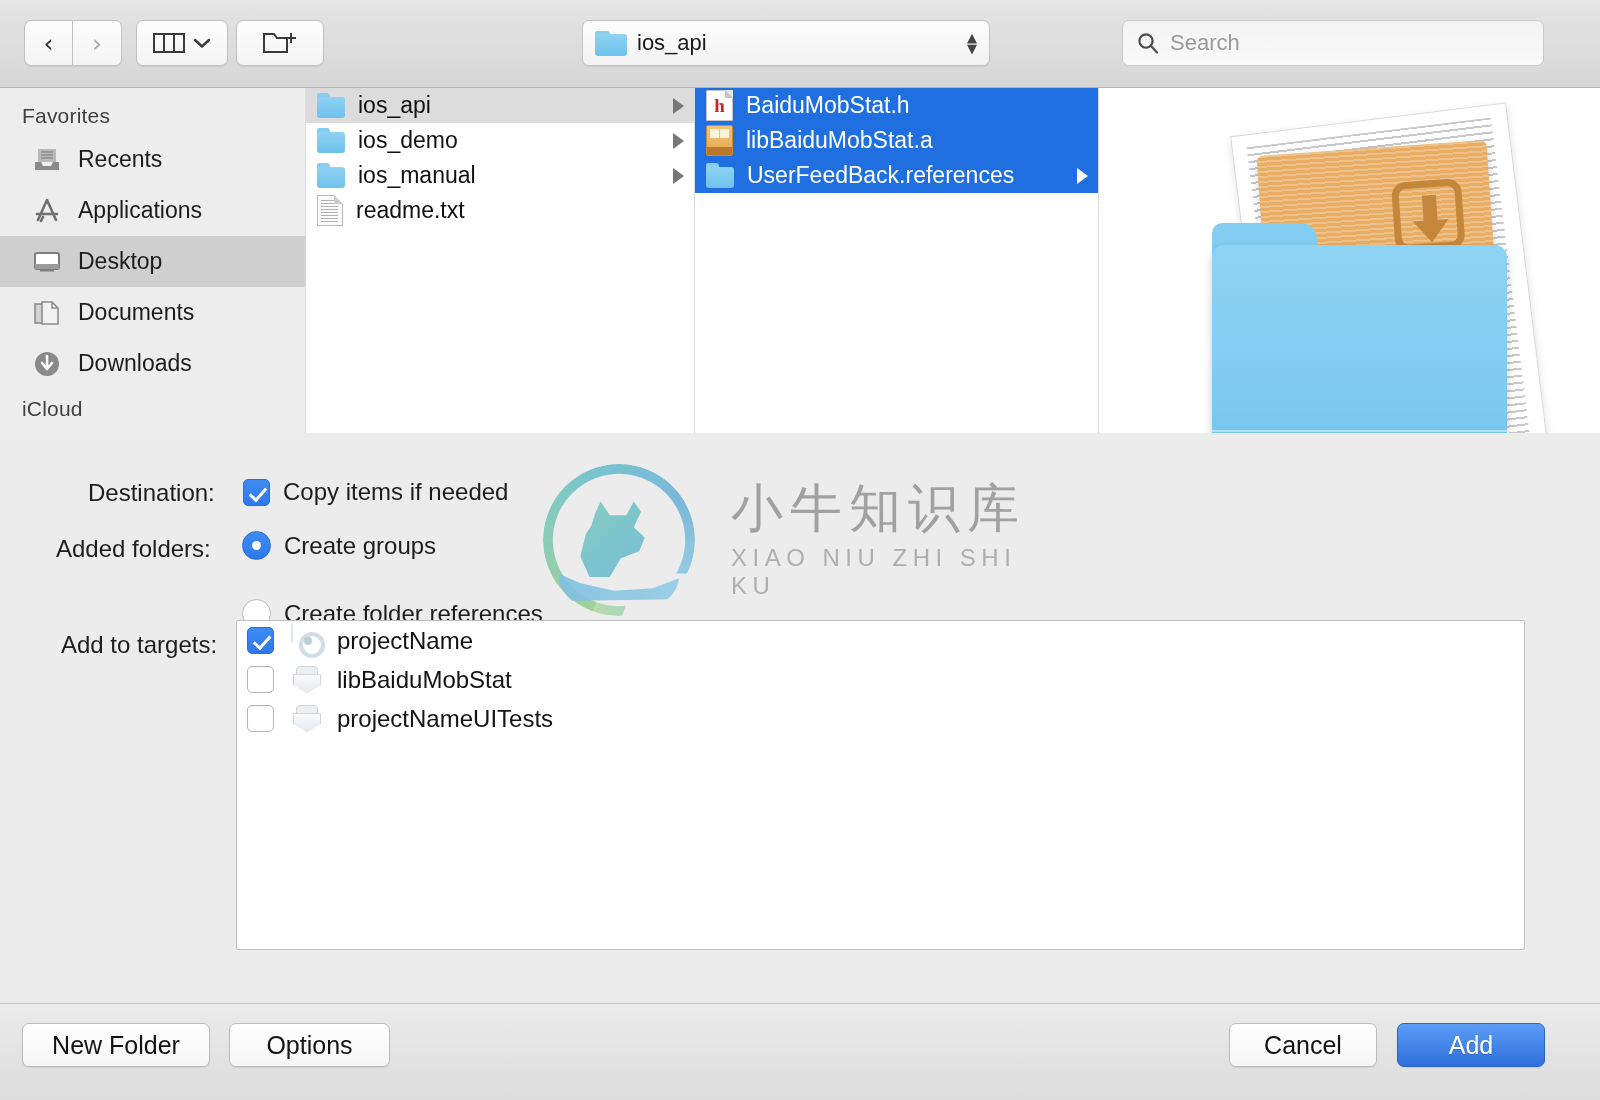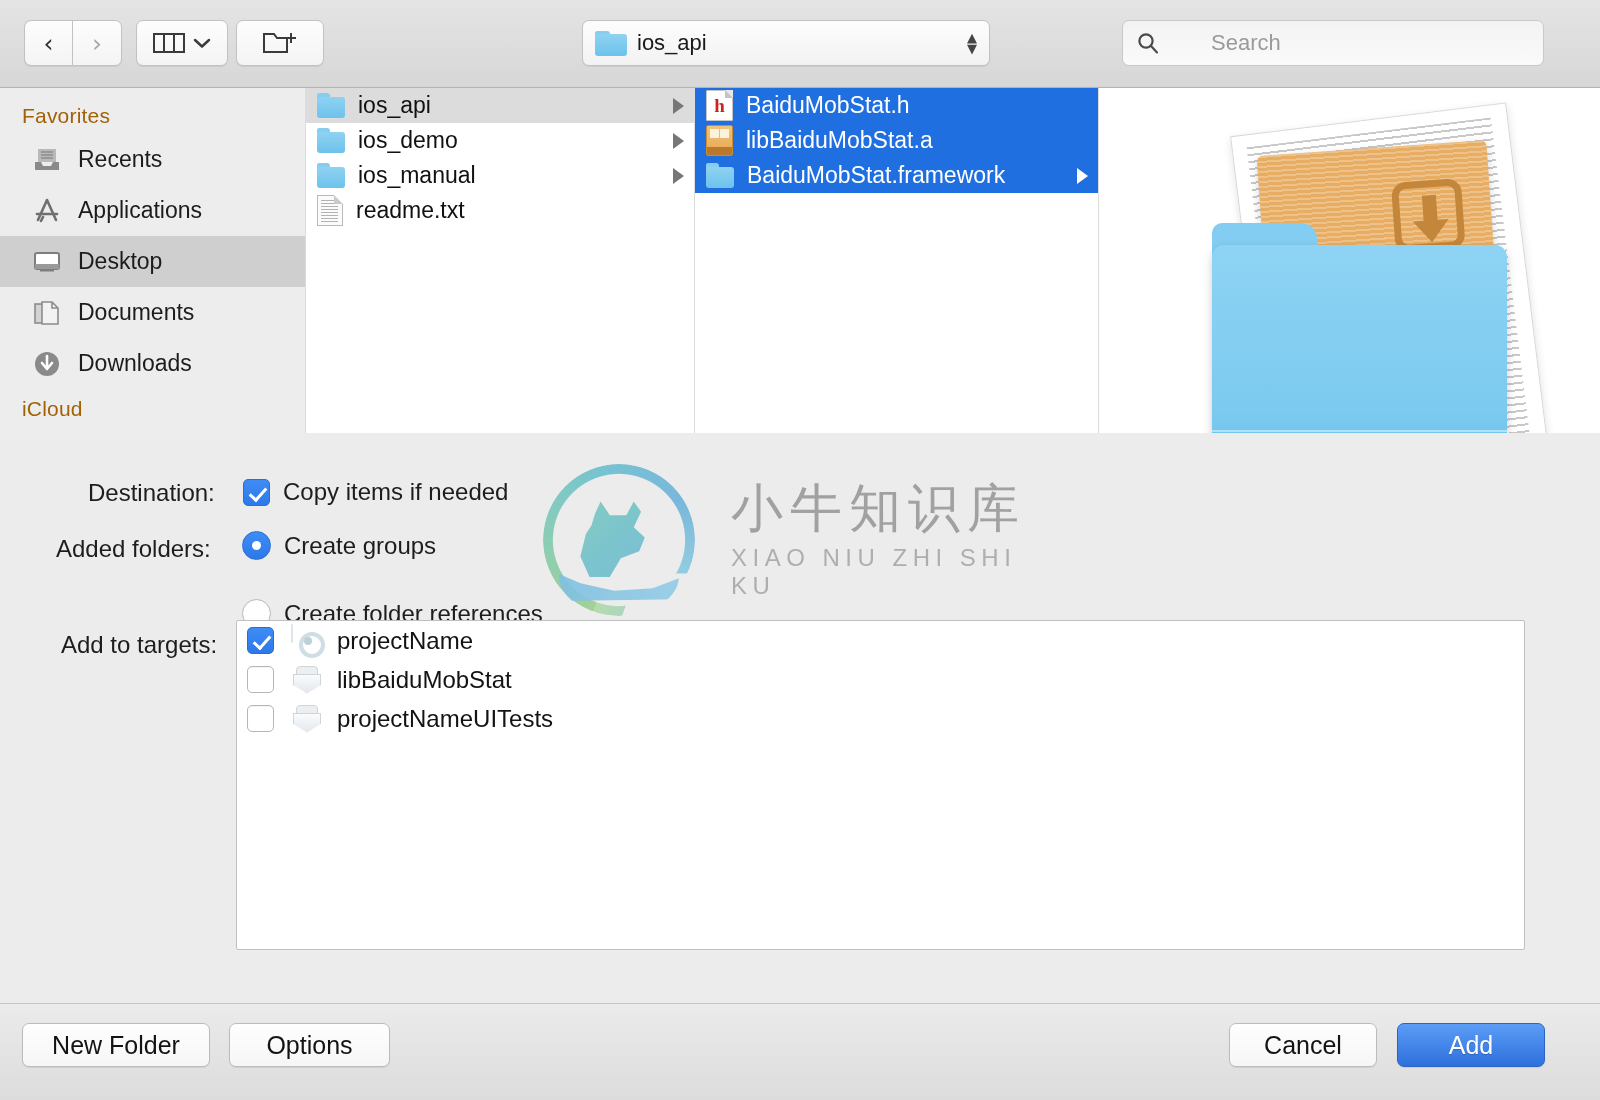--- a/index.html
+++ b/index.html
@@ -41,21 +41,21 @@
     display: flex; align-items: center; padding: 0 12px; cursor: default;
   }
   .pathbtn .label { font-size: 22px; color: #1a1a1a; margin-left: 10px; }
   .pathbtn .steppers { margin-left: auto; display: flex; flex-direction: column; align-items: center; color: #444; }
   .pathbtn .steppers span { font-size: 13px; line-height: 11px; font-family: "DejaVu Sans", sans-serif; }
 
   .searchfield {
     position: absolute; left: 1122px; top: 20px; width: 422px; height: 46px;
     background: linear-gradient(to bottom, #f3f3f3 0%, #fafafa 100%);
     border: 1px solid #c9c9c9; border-radius: 7px;
-    display: flex; align-items: center; padding: 0 14px; cursor: text; gap: 41px;
+    display: flex; align-items: center; padding: 0 14px; cursor: text;
   }
   .searchfield .ph { font-size: 22px; color: #9a9a9a; margin-left: 11px; }
 
   
   .folder-ic { position: relative; display: inline-block; }
   .folder-ic .tab {
     position: absolute; left: 0; top: 0; width: 46%; height: 22%;
     background: #86cdf0; border-radius: 2px 3px 0 0;
   }
   .folder-ic .body {
@@ -66,21 +66,21 @@
 
   
   .browser { position: absolute; left: 0; top: 88px; width: 1600px; height: 345px; background: #fff; }
 
   .sidebar {
     position: absolute; left: 0; top: 0; width: 306px; height: 345px;
     background: #ededed; border-right: 1px solid #dcdcdc;
     overflow: hidden;
   }
   .sb-header {
-    font-size: 21px; color: #a16207; padding: 16px 0 6px 22px; letter-spacing: .2px;
+    font-size: 21px; color: #404040; padding: 16px 0 6px 22px; letter-spacing: .2px;
   }
   .sb-item {
     display: flex; align-items: center; height: 51px; padding-left: 32px; cursor: default;
   }
   .sb-item.selected { background: #cfcfcf; }
   .sb-item .lbl { font-size: 23px; color: #1c1c1c; margin-left: 16px; }
   .sb-icon { width: 30px; height: 30px; position: relative; flex: none; }
 
   .col {
     position: absolute; top: 0; height: 345px; background: #fff;
@@ -437,21 +437,21 @@
             <span class="sq2"></span>
             <span class="strip"></span>
           </span>
         <span class="name">libBaiduMobStat.a</span>
       </div>
       <div class="row sel-active">
         <span class="ficon folder-ic">
             <span class="tab"></span>
             <span class="body"></span>
           </span>
-        <span class="name">BaiduMobStat.framework</span>
+        <span class="name">UserFeedBack.references</span>
         <span class="disc"></span>
       </div>
     </div>
 
     <div class="preview">
       <div class="pv-doc">
           <span class="txt"></span>
         </div>
       <div class="pv-arc">
         <span class="stripes"></span>

